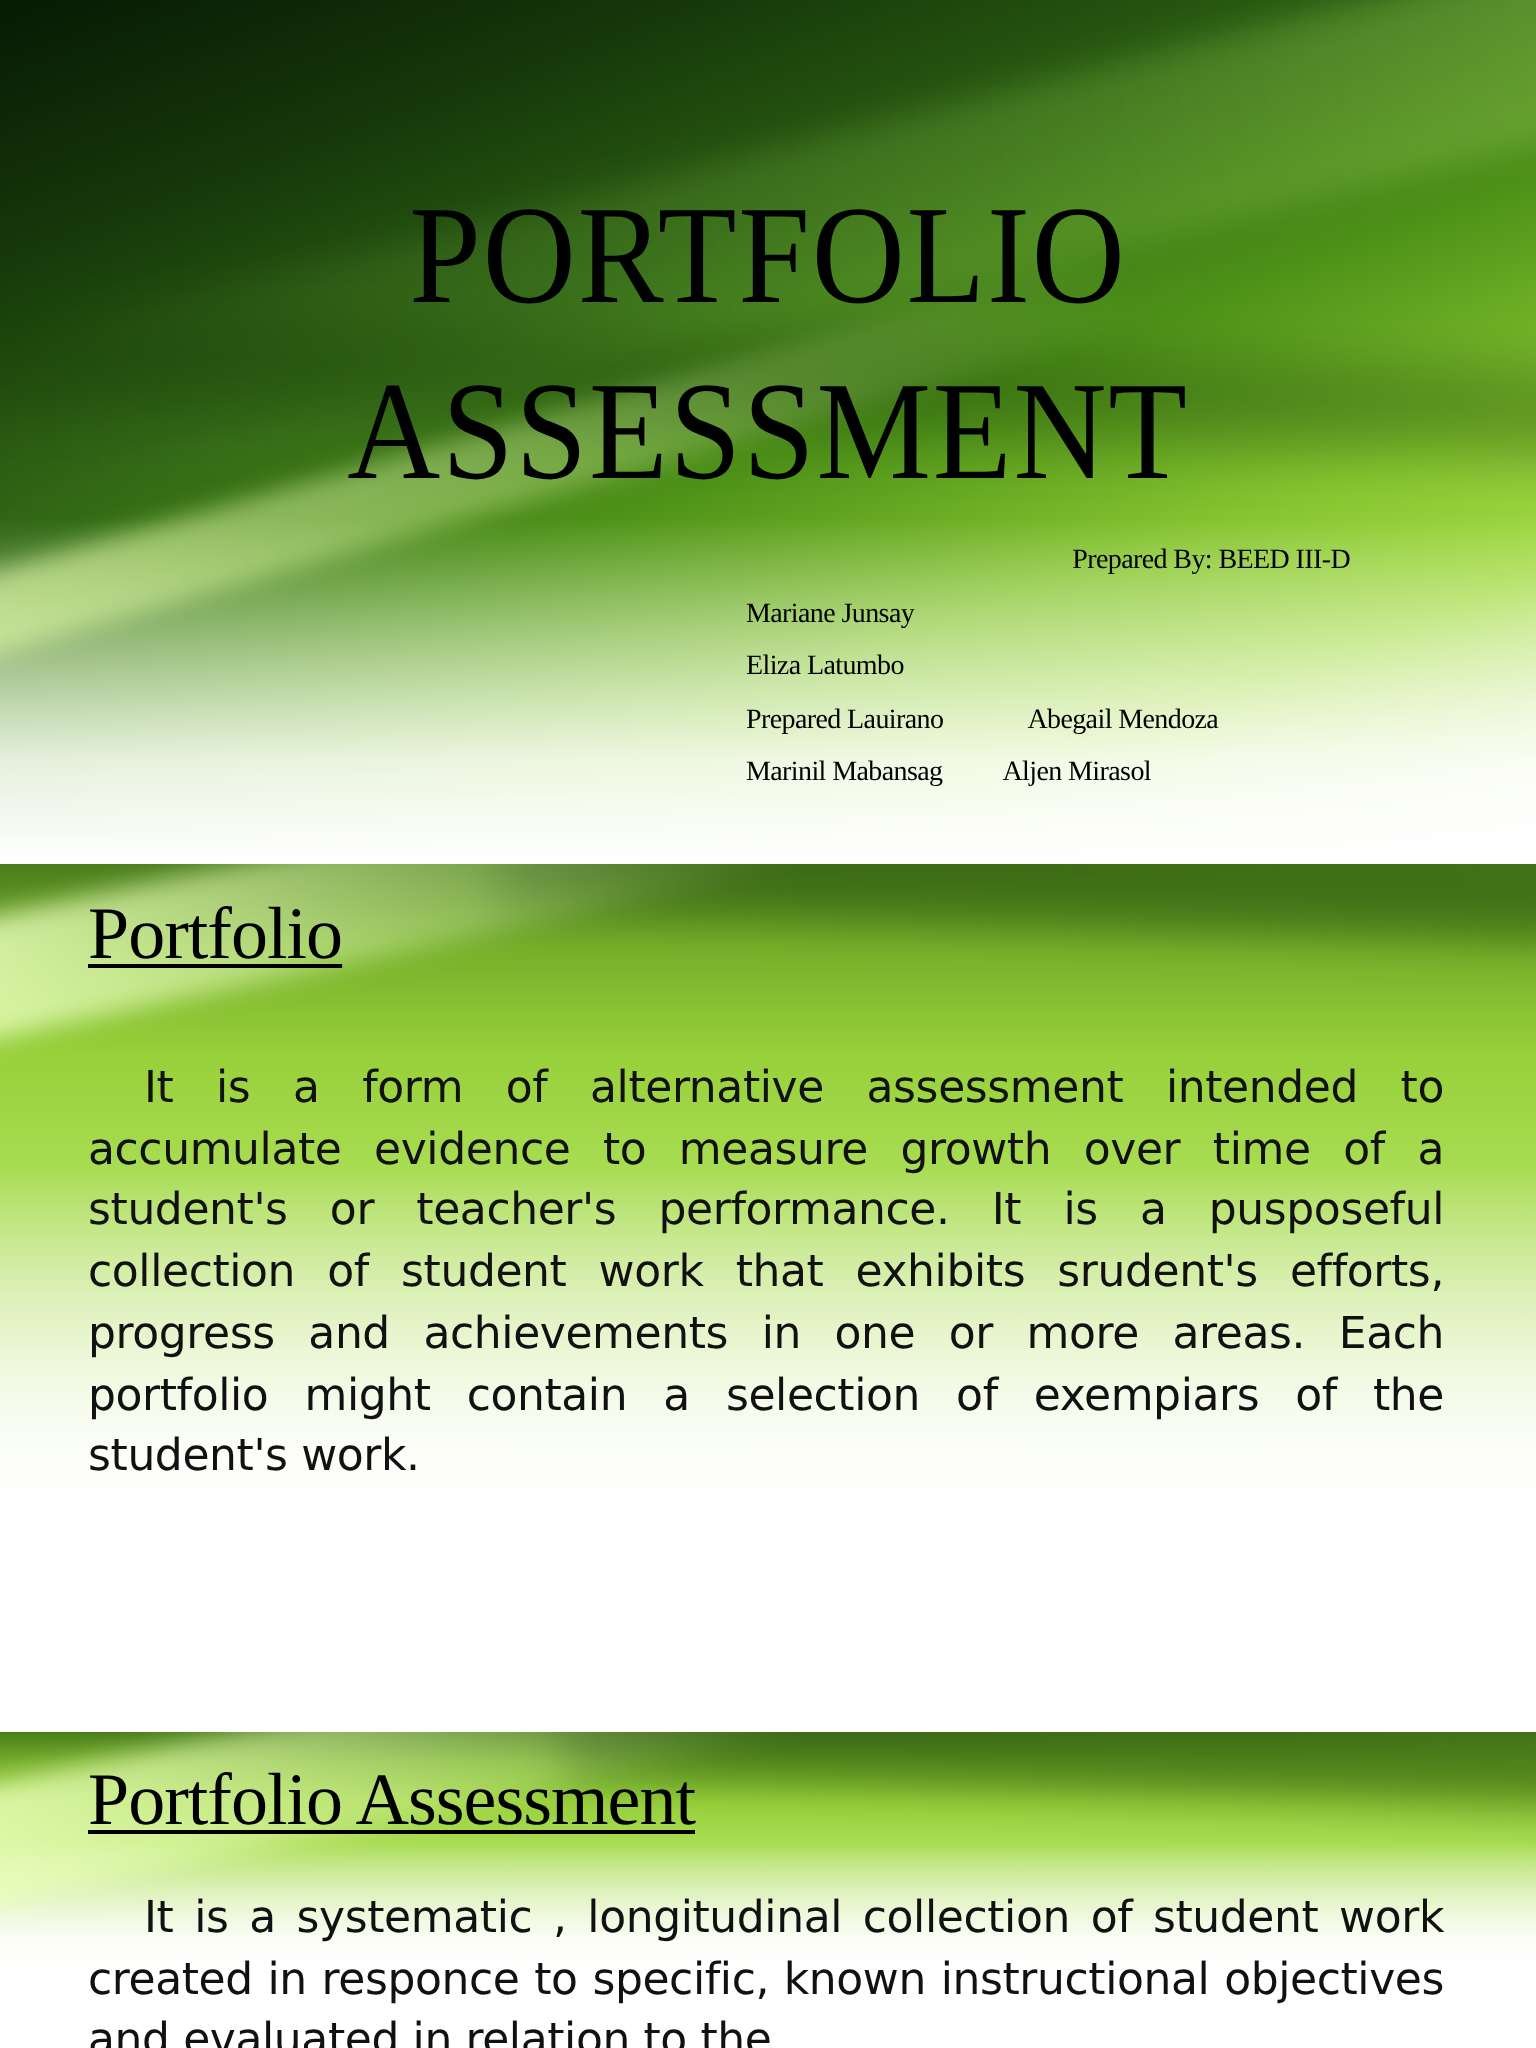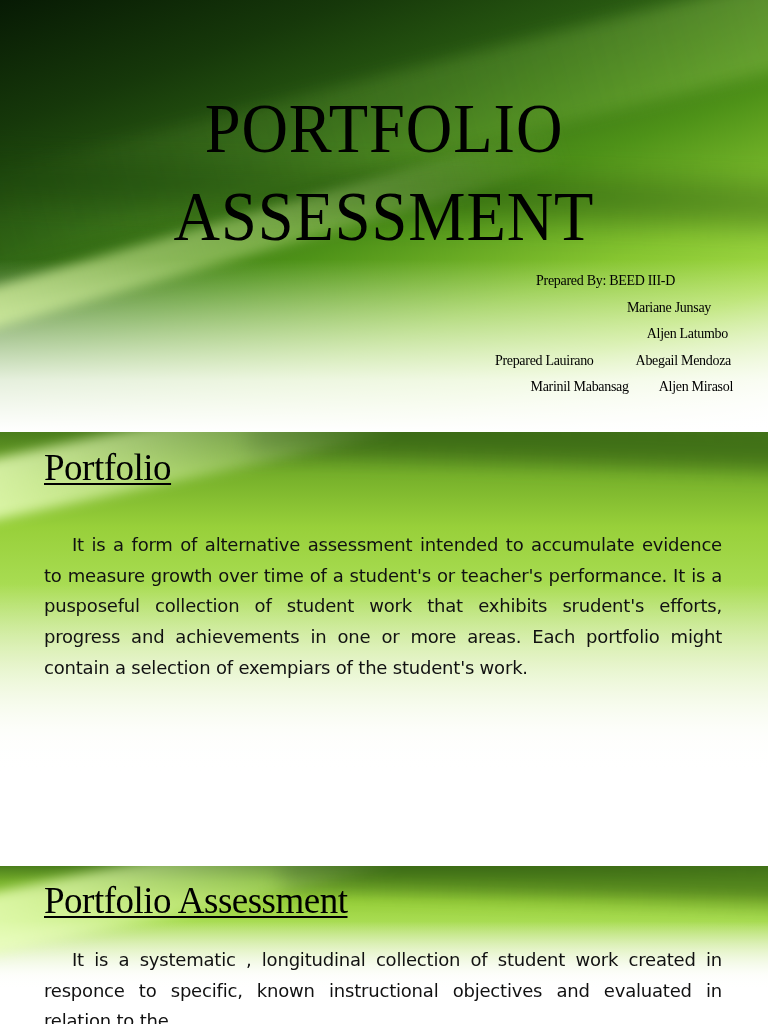--- a/index.html
+++ b/index.html
@@ -32,21 +32,21 @@
     transform: scaleX(0.92);
   }
   #title-line1 { top: 94px; }
   #title-line2 { top: 182px; }
 
   .credits {
     position: absolute; right: 35px; top: 268px; width: 360px;
     font-family: "Liberation Serif", serif; font-size: 14px; color: #000;
     letter-spacing: -0.3px;
   }
-  .credits .row { height: 26.5px; line-height: 26.5px; display: flex; justify-content: flex-end; }
+  .credits .row { height: 26.5px; line-height: 26.5px; display: flex; justify-content: flex-start; }
   .credits .row.prep { justify-content: flex-end; padding-right: 58px; }
   .credits .name { display: inline-block; }
   .credits .gap { display: inline-block; width: 22px; }
 
   
   .content-slide {
     background:
       linear-gradient(180deg, rgba(255,255,255,0) 0%, rgba(255,255,255,0) 35%, rgba(255,255,255,0.9) 70%, #ffffff 80%),
       linear-gradient(180deg, #4a7d1c 0%, #76b02a 10%, #98d03a 22%, #a8dc52 35%, #d2eca0 55%, #ffffff 78%);
   }
@@ -63,21 +63,21 @@
     position: absolute; left: 44px;
     font-family: "Liberation Serif", serif; font-size: 37px; color: #000;
     text-decoration: underline; text-decoration-thickness: 2px; text-underline-offset: 3px;
     letter-spacing: -0.5px;
   }
   #slide2 .heading { top: 14px; }
   #slide3 .heading { top: 13px; }
 
   .body-text {
     position: absolute; left: 44px; width: 678px;
-    font-family: "DejaVu Sans", sans-serif; font-size: 18px; line-height: 30.7px;
+    font-family: "DejaVu Sans", sans-serif; font-size: 22px; line-height: 30.7px;
     color: #111; text-align: justify; text-indent: 28px;
     letter-spacing: -0.2px;
   }
   #slide2 .body-text { top: 98px; }
   #slide3 .body-text { top: 79px; }
 </style>
 </head>
 <body>
 
 <div class="slide" id="slide1">
@@ -90,21 +90,21 @@
 
   <div class="credits">
     <div class="row prep">
       <span>Prepared By: BEED III-D</span>
     </div>
     <div class="row">
       <span class="name">Mariane Junsay</span>
       <span class="gap"></span>
     </div>
     <div class="row">
-      <span class="name">Aljen Latumbo</span>
+      <span class="name">Eliza Latumbo</span>
       <span class="gap" style="width:5px"></span>
     </div>
     <div class="row" style="padding-right:2px">
       <span class="name">Prepared Lauirano</span>
       <span class="gap" style="width:42px"></span>
       <span class="name">Abegail Mendoza</span>
     </div>
     <div class="row">
       <span class="name">Marinil Mabansag</span>
       <span class="gap" style="width:30px"></span>

